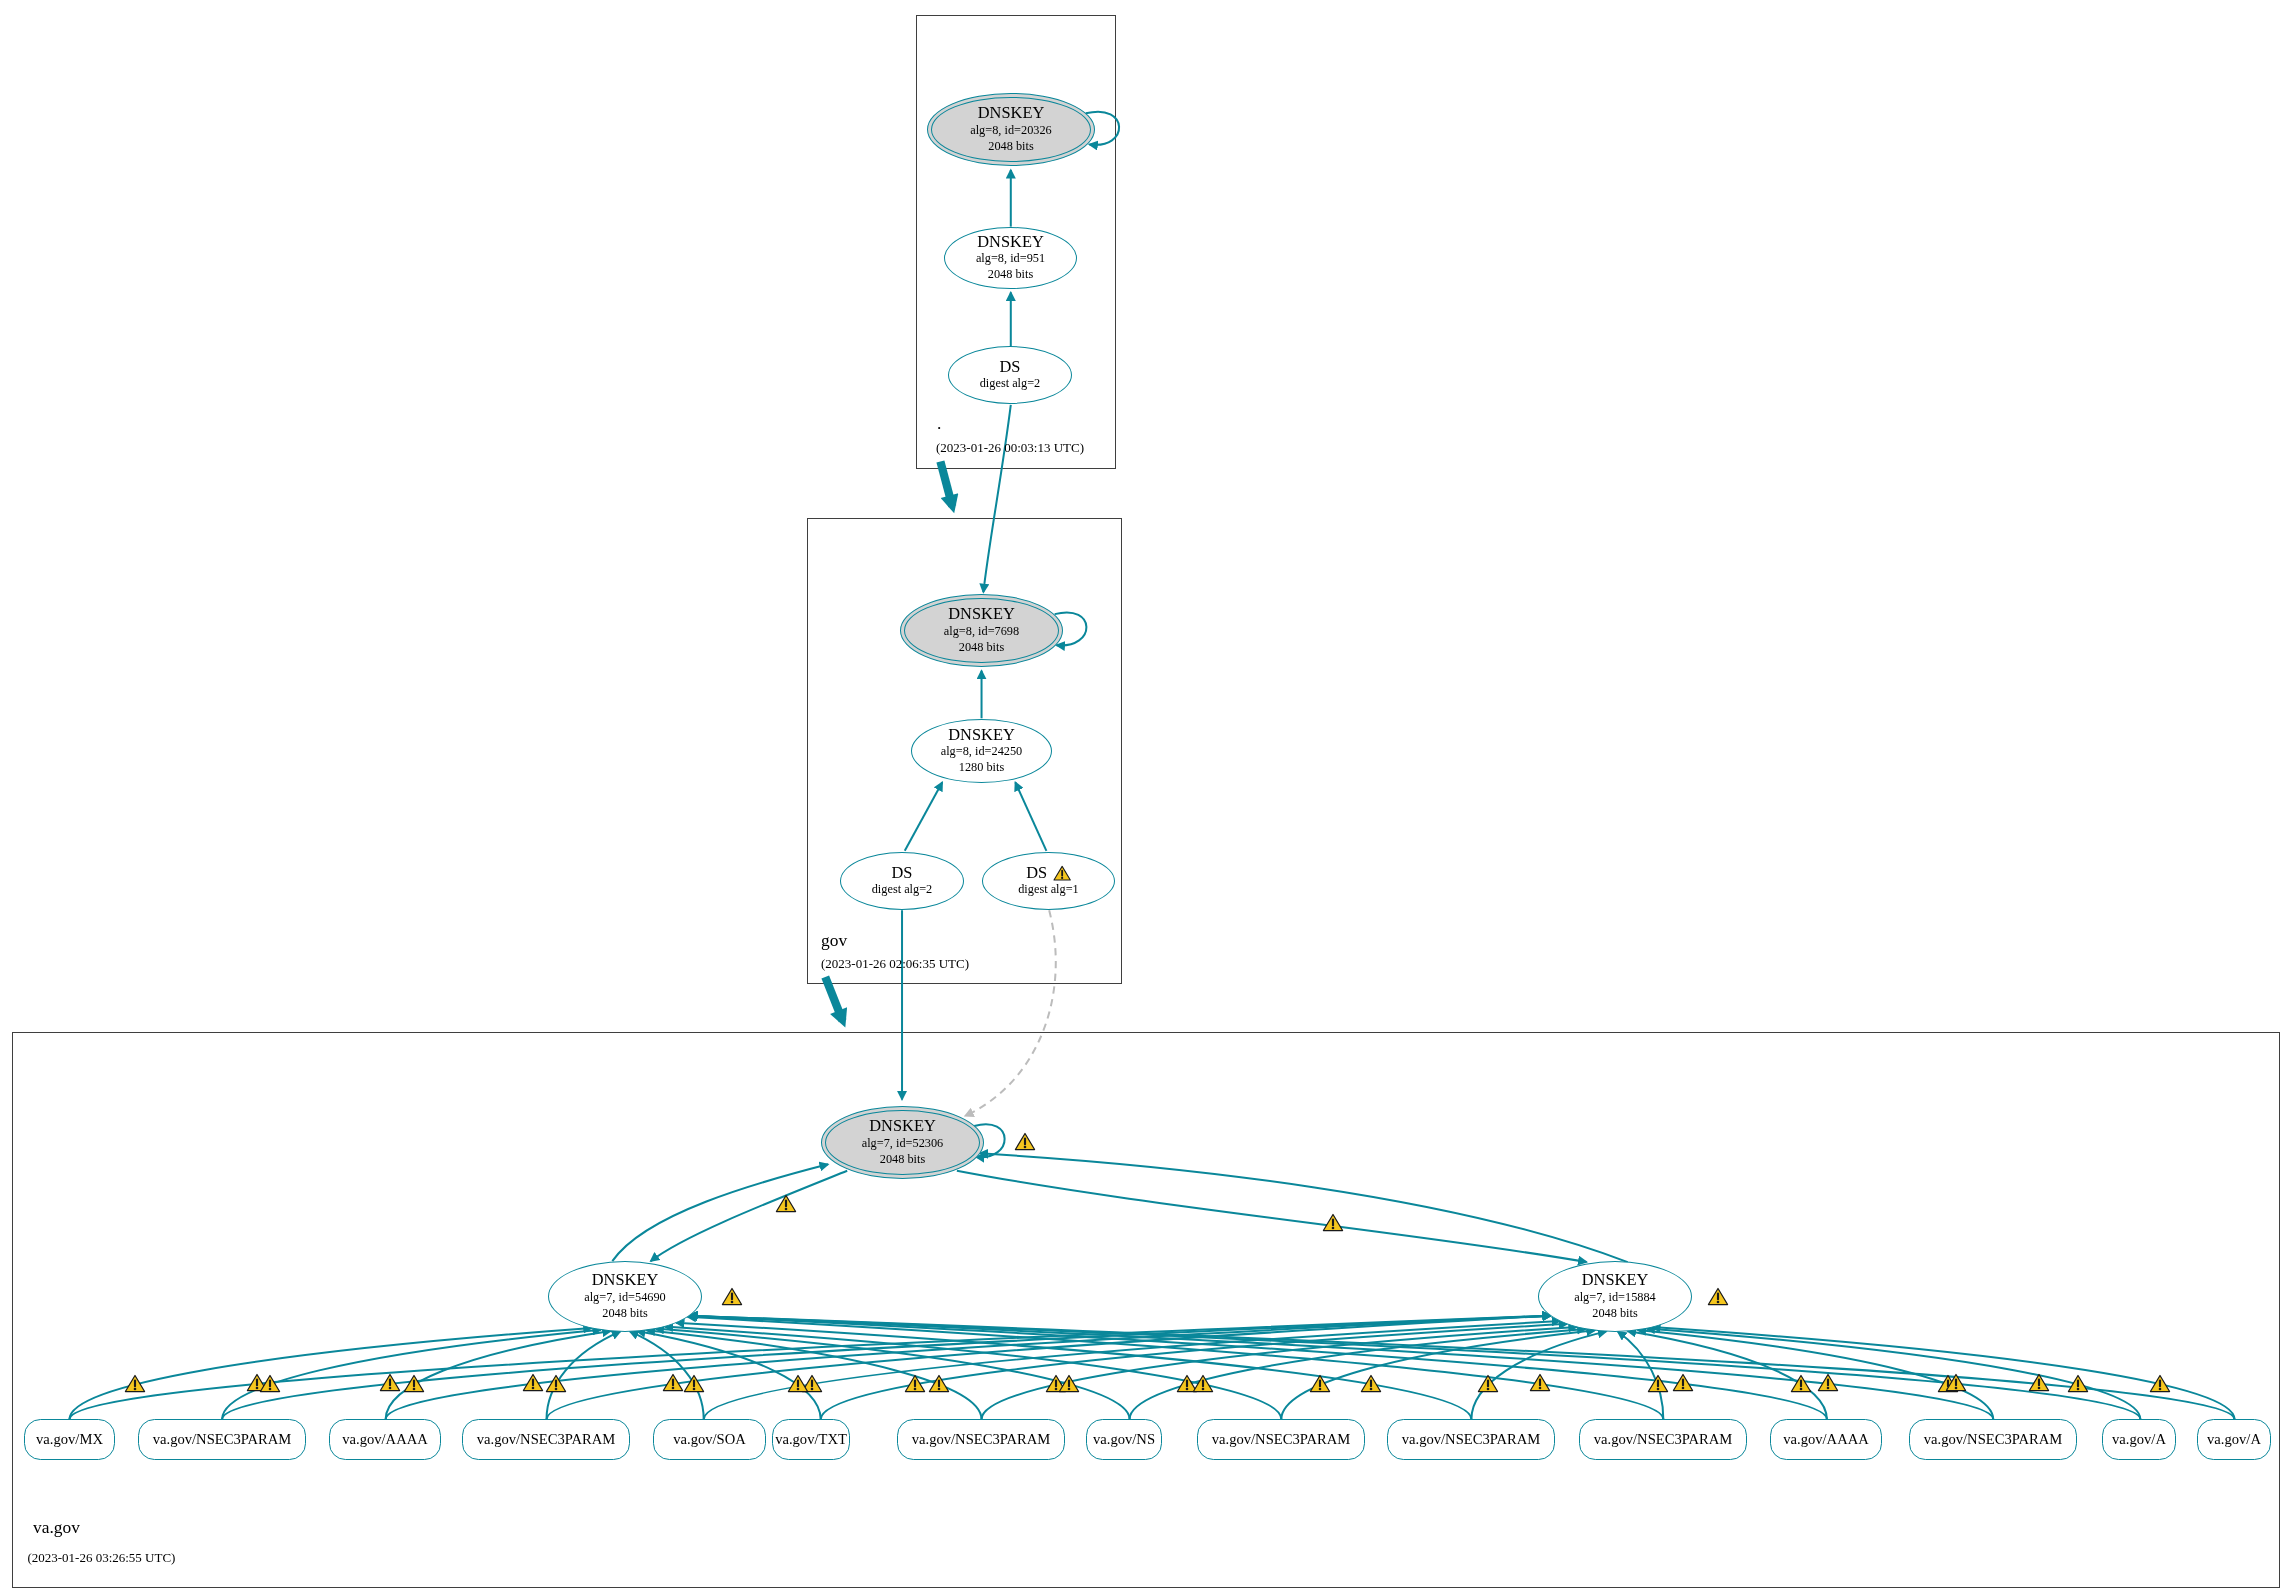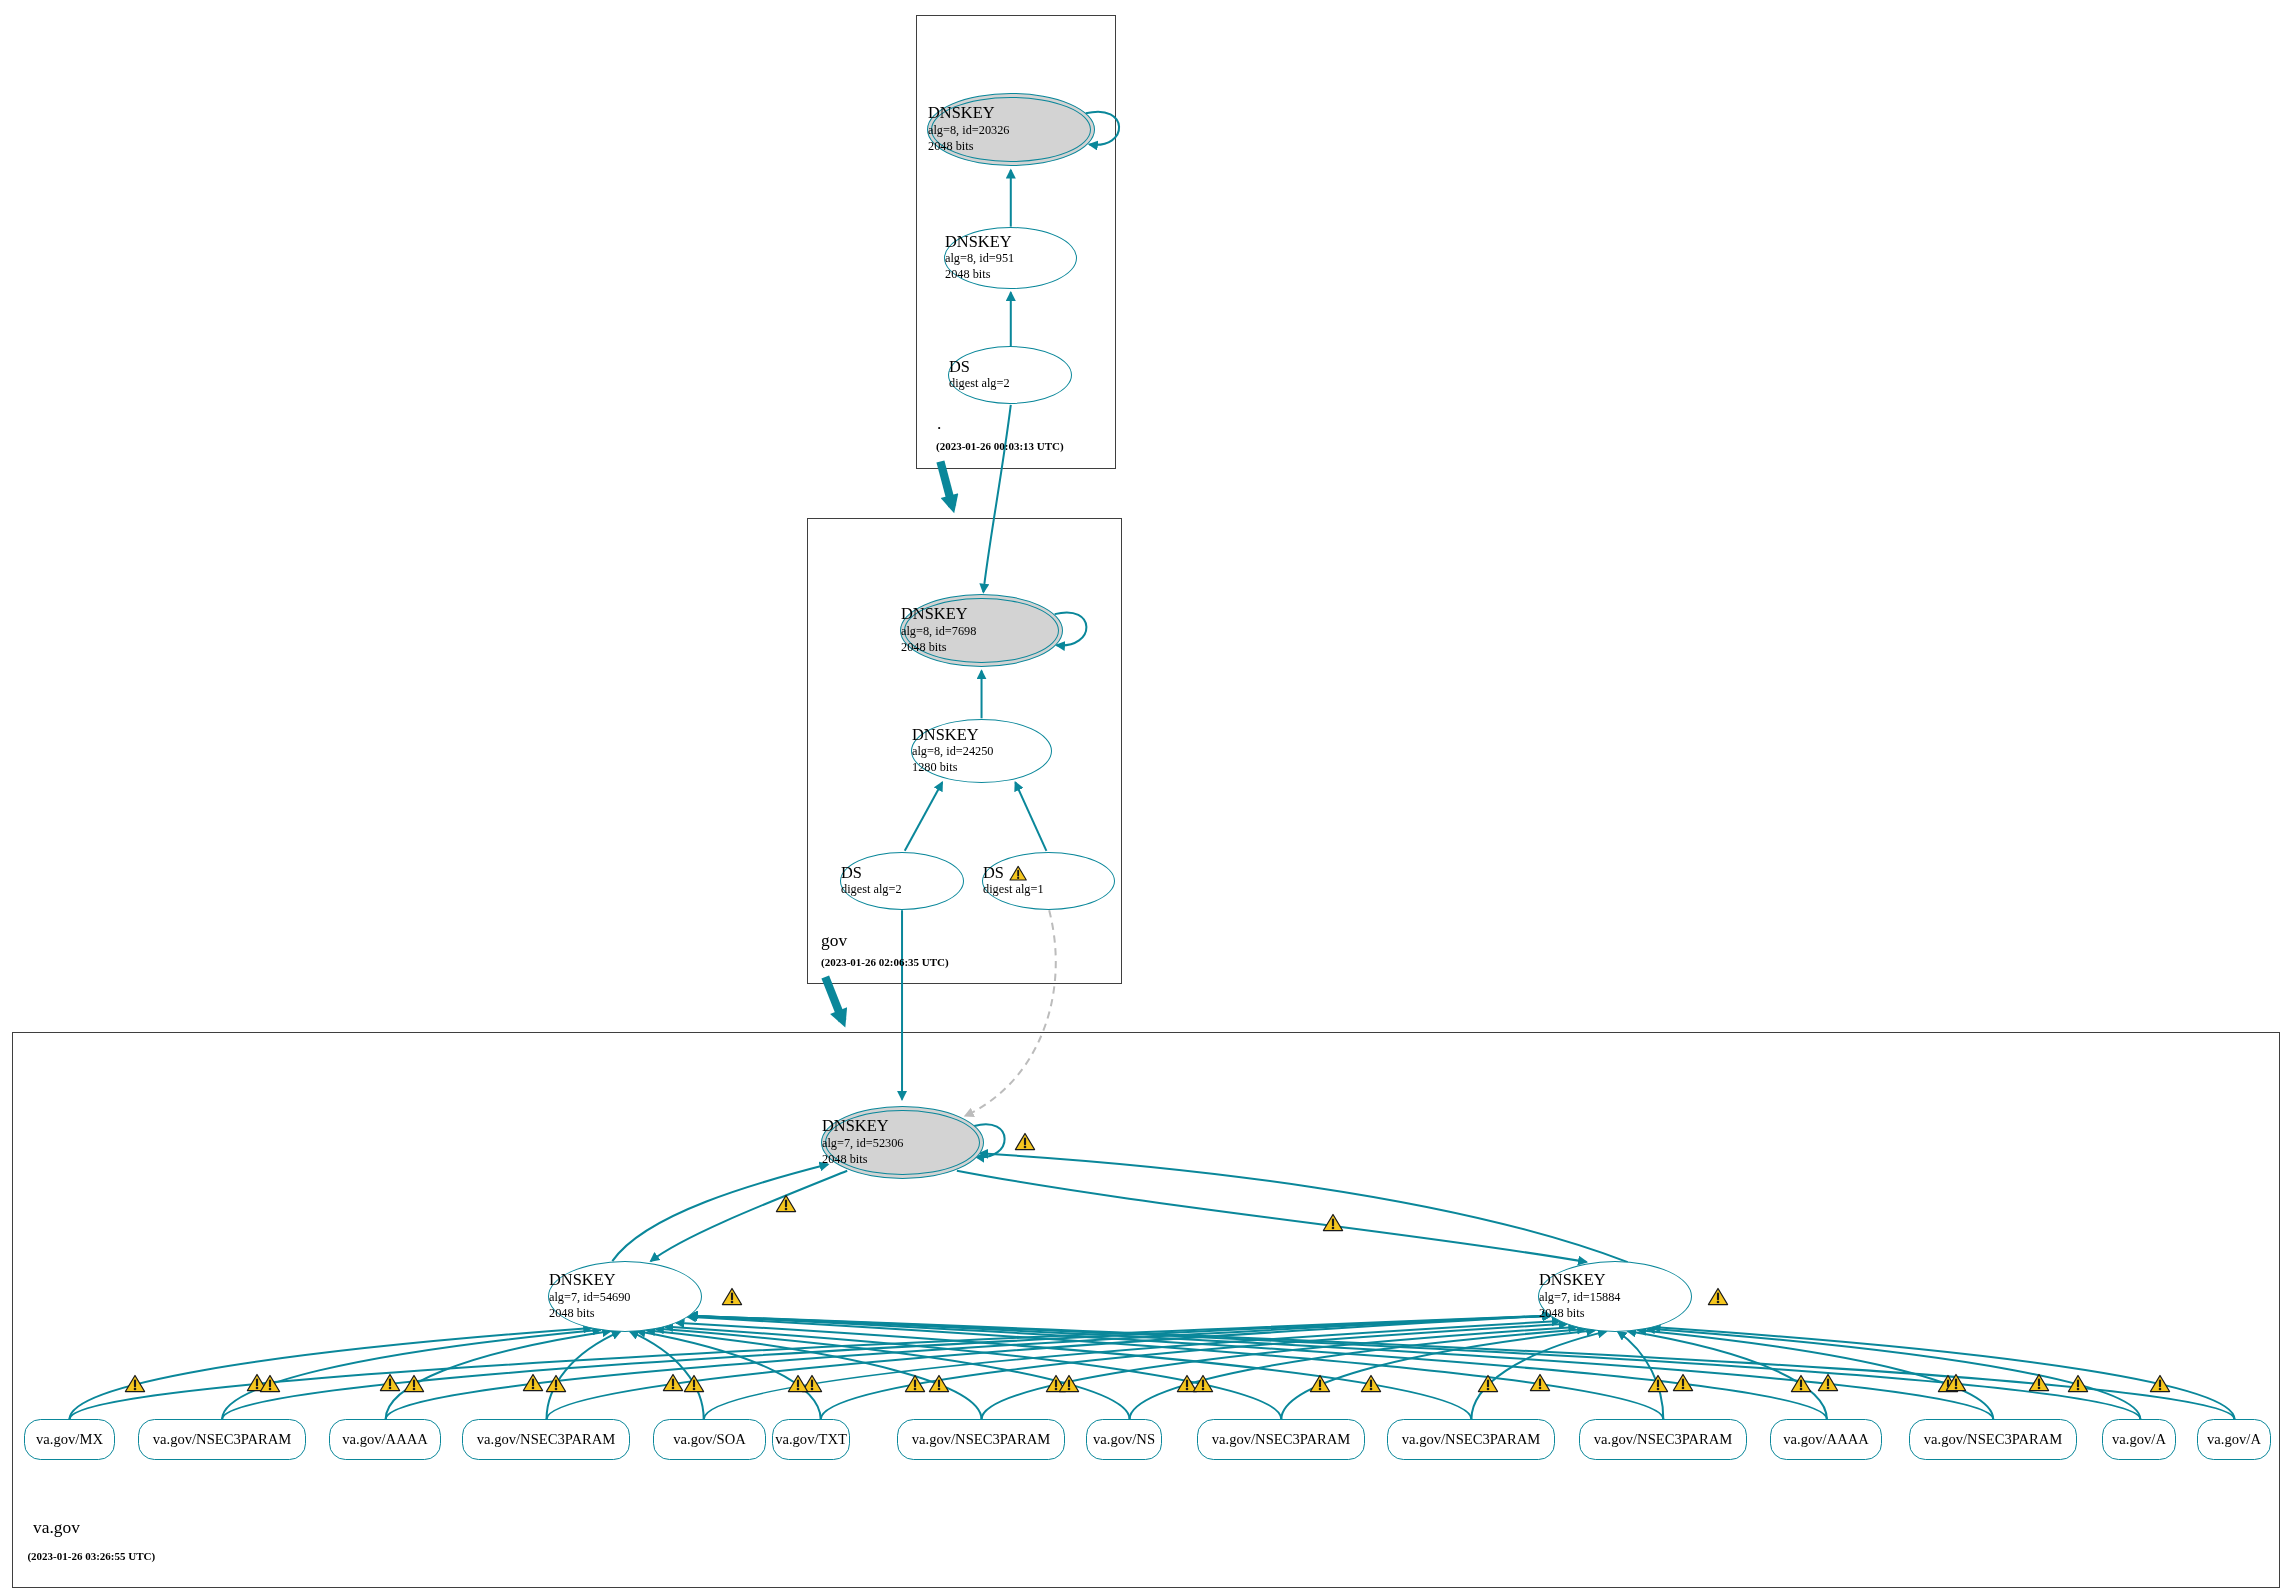--- a/index.html
+++ b/index.html
@@ -4,35 +4,35 @@
 <title>DNSSEC Authentication Chain</title>
 <style>
   * { margin:0; padding:0; box-sizing:border-box; }
   body { background:#fff; font-family:"Liberation Serif", serif; color:#000; }
   #canvas { position:relative; width:2293px; height:1592px; background:#fff; overflow:hidden; }
 
   #edge-layer { position:absolute; left:0; top:0; z-index:2; }
 
   .zone-box { position:absolute; border:1.2px solid #3f3f3f; z-index:1; background:transparent; }
 
-  .node { position:absolute; z-index:3; display:flex; flex-direction:column; align-items:flex-start;
+  .node { position:absolute; z-index:3; display:flex; flex-direction:column; align-items:center;
           justify-content:center; text-align:center; background:#fff; border:1.6px solid #0a879a; }
   .ellipse { border-radius:50%; }
   .sep { background:#d3d3d3; }
   .sep::before { content:""; position:absolute; inset:2.7px; border:1.6px solid #0a879a; border-radius:50%; z-index:0; }
   .node span { position:relative; z-index:1; }
   .t1 { font-size:16.4px; line-height:1.15; }
   .t2 { font-size:12.3px; line-height:1.3; }
   .ds-row { display:flex; align-items:center; justify-content:center; }
 
   .rrset { position:absolute; z-index:3; height:41px; border:1.6px solid #0a879a; border-radius:16.4px;
            background:#fff; display:flex; align-items:center; justify-content:center; font-size:14.6px; }
 
   .zlabel { position:absolute; z-index:3; font-size:17.4px; }
-  .zts    { position:absolute; z-index:3; font-size:11px;font-weight:bold; }
+  .zts    { position:absolute; z-index:3; font-size:13px; }
 
   .warn { position:absolute; z-index:4; width:22px; height:19px; }
   .warn svg { display:block; }
   .warn-inline { display:inline-block; width:18.3px; height:16.4px; margin-left:5.5px; }
 
   .edge        { fill:none; stroke:#0a879a; stroke-width:2.2px; }
   .edge-thick  { fill:none; stroke:#0a879a; stroke-width:9px; }
   .edge-dashed { fill:none; stroke:#bcbcbc; stroke-width:2.2px; stroke-dasharray:8 6; }
 </style>
 </head>

